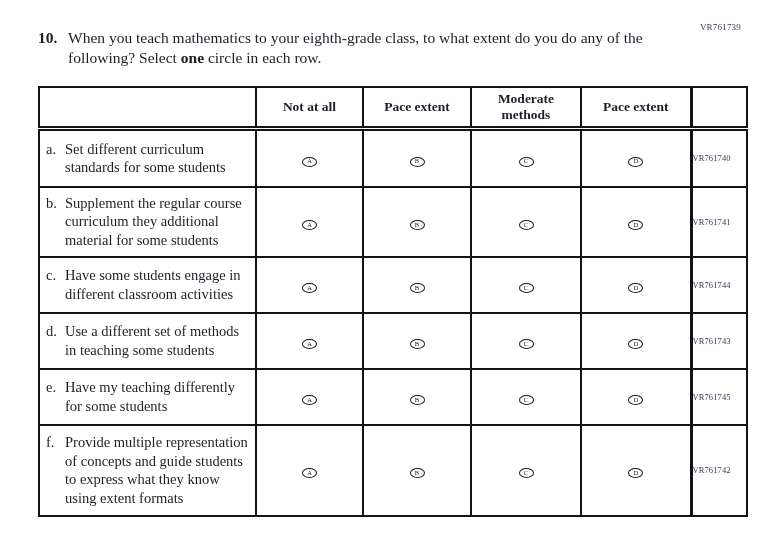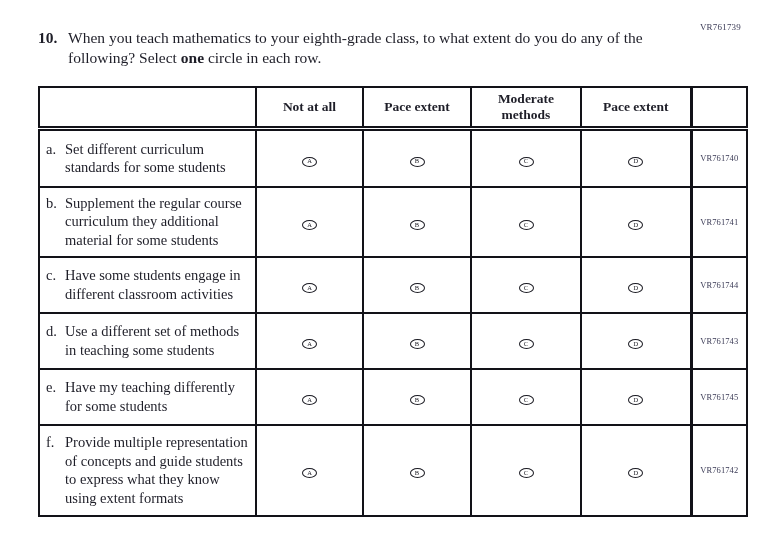--- a/index.html
+++ b/index.html
@@ -78,21 +78,20 @@
     border-radius: 50%;
     font-size: 6.5px;
     line-height: 1;
     font-family: "Liberation Serif", serif;
     color: #1a1a22;
     cursor: pointer;
   }
 
   td.vr-col {
     font-size: 8.5px;
-    text-align: center;
     color: #3a3a55;
     letter-spacing: 0.1px;
   }
 </style>
 </head>
 <body>
 
 <div class="top-code">VR761739</div>
 
 <div class="question">

